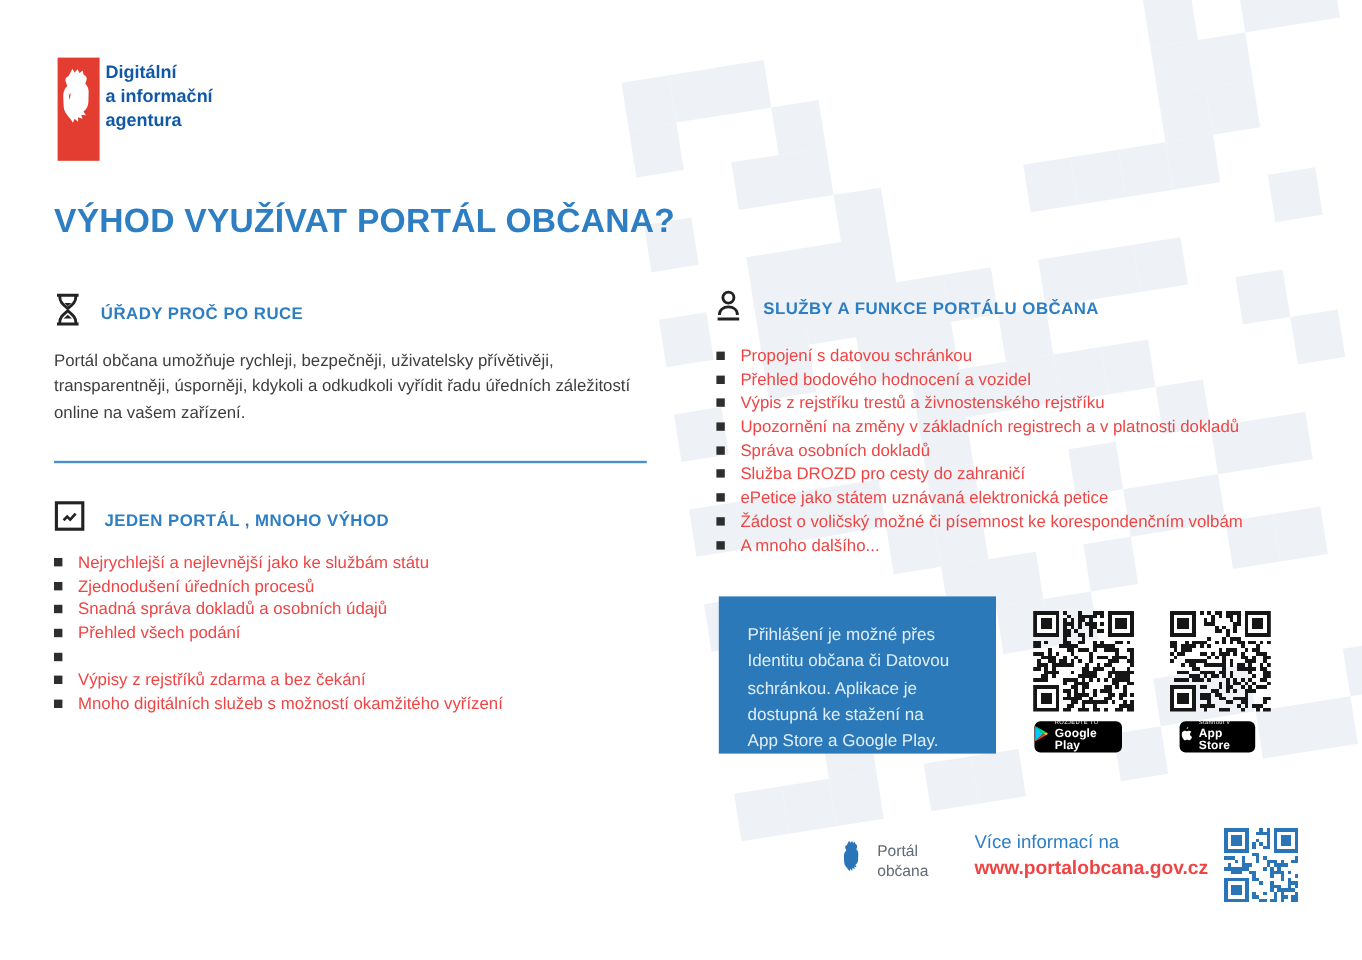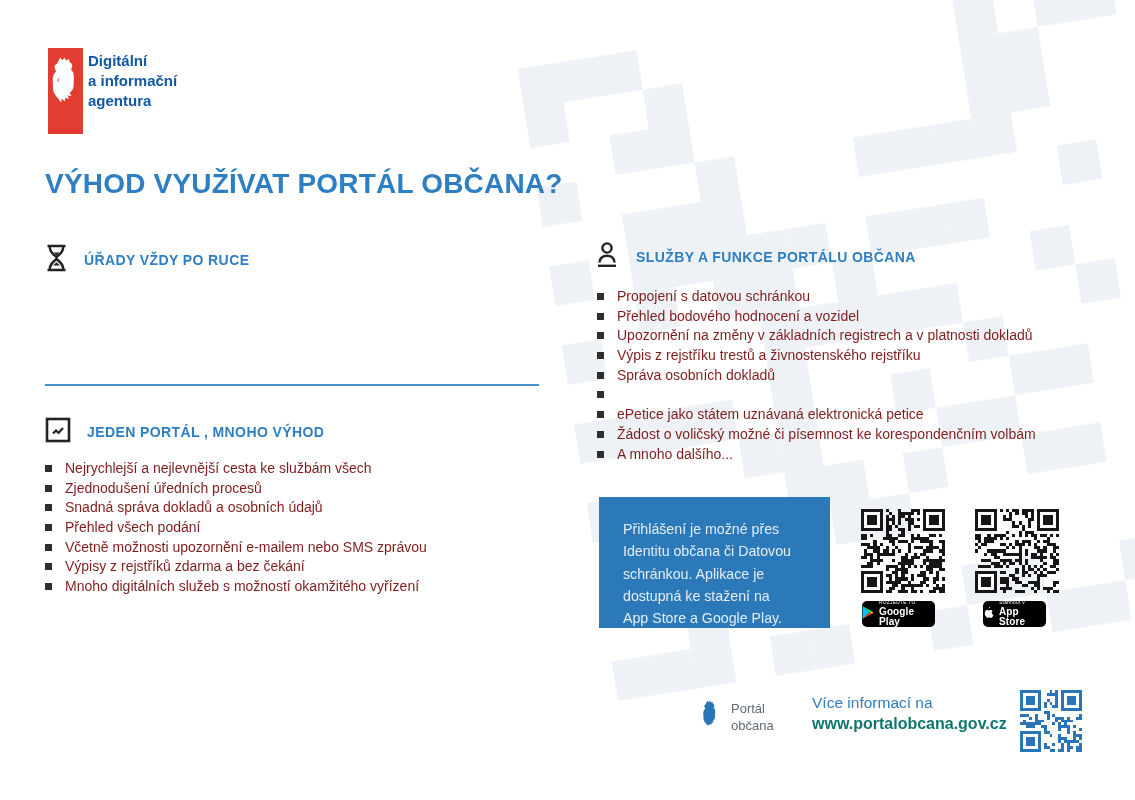--- a/index.html
+++ b/index.html
@@ -19,21 +19,21 @@
   .sec-header .sec-label{font-size:14px;font-weight:700;color:#2d7ec2;letter-spacing:.4px;}
   .sec1-header{left:45px;top:244px;}
   .sec2-header{left:45px;top:417px;}
   .sec3-header{left:594px;top:241px;}
   
   .sec1-body{left:45px;top:290px;width:482px;font-size:14px;line-height:21.4px;color:#3e3e3e;}
   .divider{left:45px;top:384px;width:494px;height:2px;background:#4a90cc;}
   
   ul.blist{list-style:none;margin:0;padding:0;}
   ul.blist li{display:flex;align-items:flex-start;gap:13px;height:19.7px;
-              font-size:14px;line-height:17px;color:#7f1d1d;}
+              font-size:14px;line-height:17px;color:#ef4444;}
   .bm{flex:0 0 auto;width:7px;height:7px;background:#2e2e2e;margin-top:5px;}
   .left-list{left:45px;top:460px;width:500px;}
   .right-list{left:597px;top:288px;width:525px;}
   
   .login-box{left:599px;top:497px;width:231px;height:131px;background:#2b79b8;box-sizing:border-box;
              padding:21px 12px 0 24px;color:#e3edf6;font-size:14.2px;line-height:22.3px;white-space:pre-line;}
   
   .qr{width:84px;height:84px;}
   .qr-gp{left:861px;top:509px;}
   .qr-as{left:975px;top:509px;}
@@ -44,21 +44,21 @@
   .badge-gp{left:862px;top:601px;width:73px;}
   .badge-as{left:983px;top:601px;width:63px;}
   .badge .btxt{display:flex;flex-direction:column;line-height:1;}
   .badge .tagline{font-size:4.8px;letter-spacing:.3px;text-transform:none;margin-bottom:1.5px;}
   .badge .bname{font-size:10px;font-weight:700;letter-spacing:.1px;}
   
   .footer-lion{left:697px;top:700px;}
   .footer-logo-text{left:731px;top:701px;font-size:13px;color:#5f6b77;line-height:16.5px;}
   .footer-info{left:812px;top:694px;}
   .footer-info .l1{font-size:15.5px;color:#2d7ec2;margin-bottom:3px;}
-  .footer-info .l2{font-size:16px;font-weight:700;color:#0f766e;cursor:pointer;}
+  .footer-info .l2{font-size:16px;font-weight:700;color:#ef4444;cursor:pointer;}
 </style>
 </head>
 <body>
 
 <div class="page">
 
   <div id="bg-pattern">
       <div style="position: absolute; left: 0px; top: 0px; width: 40px; height: 40px; background: rgb(238, 242, 246);"></div>
       <div style="position: absolute; left: 40px; top: 0px; width: 80px; height: 40px; background: rgb(238, 242, 246);"></div>
       <div style="position: absolute; left: 80px; top: 0px; width: 40px; height: 40px; background: rgb(238, 242, 246);"></div>
@@ -149,54 +149,54 @@
 
   <div class="abs sec-header sec1-header">
     <span>
       <svg width="23" height="28" viewBox="0 0 23 28" fill="none" stroke="#222" stroke-width="2.4">
         <path d="M2.5 2h18M2.5 26h18"></path>
         <path d="M4.8 2v1.2c0 4.6 3 6.7 6.7 9.8 3.7-3.1 6.7-5.2 6.7-9.8V2M4.8 26v-1.2c0-4.6 3-6.7 6.7-9.8 3.7 3.1 6.7 5.2 6.7 9.8V26"></path>
         <path d="M8 21.5l3.5-3.3 3.5 3.3z" fill="#222" stroke="none"></path>
         <path d="M8.6 8.5l2.9 2.7 2.9-2.7z" fill="#222" stroke="none"></path>
       </svg>
     </span>
-    <span class="sec-label">ÚŘADY VŽDY PO RUCE</span>
+    <span class="sec-label">ÚŘADY PROČ PO RUCE</span>
   </div>
+  <p class="abs sec1-body" style="margin:0">Portál občana umožňuje rychleji, bezpečněji, uživatelsky přívětivěji, transparentněji, úsporněji, kdykoli a odkudkoli vyřídit řadu úředních záležitostí online na vašem zařízení.</p>
 
   <div class="abs divider"></div>
 
   <div class="abs sec-header sec2-header">
     <span>
       <svg width="26" height="26" viewBox="0 0 26 26" fill="none" stroke="#222" stroke-width="2.6">
         <rect x="2" y="2" width="22" height="22"></rect>
         <path d="M8 16.5l3-3 2.5 2.5 4.5-5" stroke-width="2.2"></path>
       </svg>
     </span>
     <span class="sec-label">JEDEN PORTÁL , MNOHO VÝHOD</span>
   </div>
   <ul class="abs blist left-list">
     <li>
         <span class="bm"></span>
-        <span>Nejrychlejší a nejlevnější cesta ke službám všech</span>
+        <span>Nejrychlejší a nejlevnější jako ke službám státu</span>
       </li>
     <li>
         <span class="bm"></span>
         <span>Zjednodušení úředních procesů</span>
       </li>
     <li>
         <span class="bm"></span>
         <span>Snadná správa dokladů a osobních údajů</span>
       </li>
     <li>
         <span class="bm"></span>
         <span>Přehled všech podání</span>
       </li>
     <li>
         <span class="bm"></span>
-        <span>Včetně možnosti upozornění e-mailem nebo SMS zprávou</span>
       </li>
     <li>
         <span class="bm"></span>
         <span>Výpisy z rejstříků zdarma a bez čekání</span>
       </li>
     <li>
         <span class="bm"></span>
         <span>Mnoho digitálních služeb s možností okamžitého vyřízení</span>
       </li>
   </ul>
@@ -215,32 +215,33 @@
     <li>
         <span class="bm"></span>
         <span>Propojení s datovou schránkou</span>
       </li>
     <li>
         <span class="bm"></span>
         <span>Přehled bodového hodnocení a vozidel</span>
       </li>
     <li>
         <span class="bm"></span>
+        <span>Výpis z rejstříku trestů a živnostenského rejstříku</span>
+      </li>
+    <li>
+        <span class="bm"></span>
         <span>Upozornění na změny v základních registrech a v platnosti dokladů</span>
       </li>
     <li>
         <span class="bm"></span>
-        <span>Výpis z rejstříku trestů a živnostenského rejstříku</span>
-      </li>
-    <li>
-        <span class="bm"></span>
         <span>Správa osobních dokladů</span>
       </li>
     <li>
         <span class="bm"></span>
+        <span>Služba DROZD pro cesty do zahraničí</span>
       </li>
     <li>
         <span class="bm"></span>
         <span>ePetice jako státem uznávaná elektronická petice</span>
       </li>
     <li>
         <span class="bm"></span>
         <span>Žádost o voličský možné či písemnost ke korespondenčním volbám</span>
       </li>
     <li>

